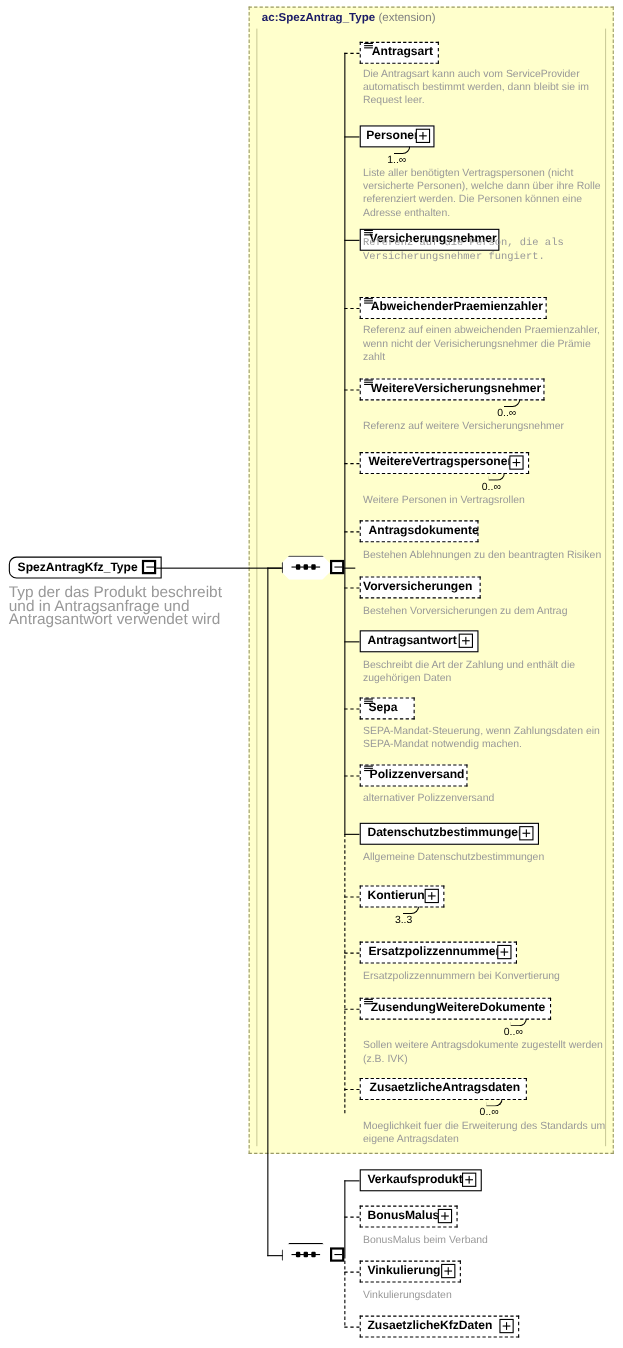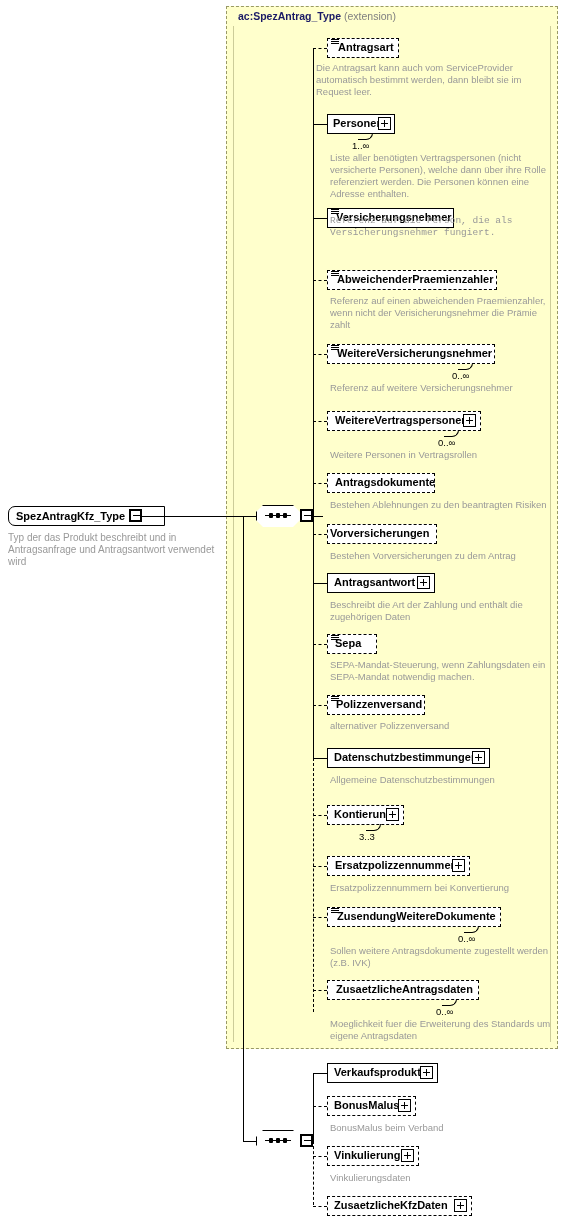--- a/index.html
+++ b/index.html
@@ -58,21 +58,21 @@
   .seq-box{
     position:absolute;left:44px;top:4px;width:13px;height:13px;
     background:#fff;border:2px solid #000;box-sizing:border-box;
   }
   .seq-box:after{
     content:"";position:absolute;left:2px;top:4px;width:7px;height:1px;background:#000;
   }
 
   
   #root-box{
-    left:8px;top:506px;width:157px;height:20px;
+    left:8px;top:506px;width:139px;height:20px;
     background:#ffffff;border:1px solid #000;
     border-radius:7px 0 0 7px;
     box-sizing:border-box;
   }
   #root-box .shadow{
     position:absolute;left:3px;top:3px;width:136px;height:20px;background:#b3b3b3;
     border-radius:7px 0 0 7px;z-index:-1;
   }
   #root-box .lbl{
     position:absolute;left:7px;top:3px;
@@ -80,21 +80,21 @@
   }
   #root-minus{
     left:129px;top:509px;width:13px;height:13px;
     background:#fff;border:2px solid #000;box-sizing:border-box;
   }
   #root-minus:after{
     content:"";position:absolute;left:2px;top:4px;width:7px;height:1px;background:#000;
   }
   #root-desc{
     left:8px;top:532px;width:216px;
-    font-size:10px;color:#999999;line-height:12px;
+    font-size:14px;color:#999999;line-height:12px;
   }
 
   
   .node{position:absolute;}
   .node .nbox{
     position:absolute;left:0;top:0;height:20px;box-sizing:border-box;
     background:#ffffff;border:1.5px solid #000;
   }
   .node.opt .nbox{border-style:dashed;}
   .node .nshadow{
@@ -198,21 +198,21 @@
 <div class="node opt" style="left:327px;top:38px;">
   <div class="nshadow" style="width:72px;"></div>
   <div class="nbox" style="width:72px;"></div>
   <div class="simple-mark">
       <i></i>
       <i></i>
       <i></i>
     </div>
   <div class="nlabel" style="left:11px;">Antragsart</div>
 </div>
-<div class="anno" style="left:316px;top:62px;width:218px;">Die Antragsart kann auch vom ServiceProvider automatisch bestimmt werden, dann bleibt sie im Request leer.</div>
+<div class="anno" style="left:330px;top:62px;width:218px;">Die Antragsart kann auch vom ServiceProvider automatisch bestimmt werden, dann bleibt sie im Request leer.</div>
 
 <div class="abs stub-solid" style="left:313px;top:124px;width:14px;"></div>
 <div class="node rep" style="left:327px;top:114px;">
   <div class="nshadow" style="width:68px;"></div>
   <div class="nrep" style="width:68px;"></div>
   <div class="nbox" style="width:68px;"></div>
   <div class="nlabel" style="left:6px;">Personen</div>
   <div class="plus" style="left:51px;"></div>
 </div>
 <div class="occ-arc" style="position:absolute;left:358px;top:133px;"></div>

